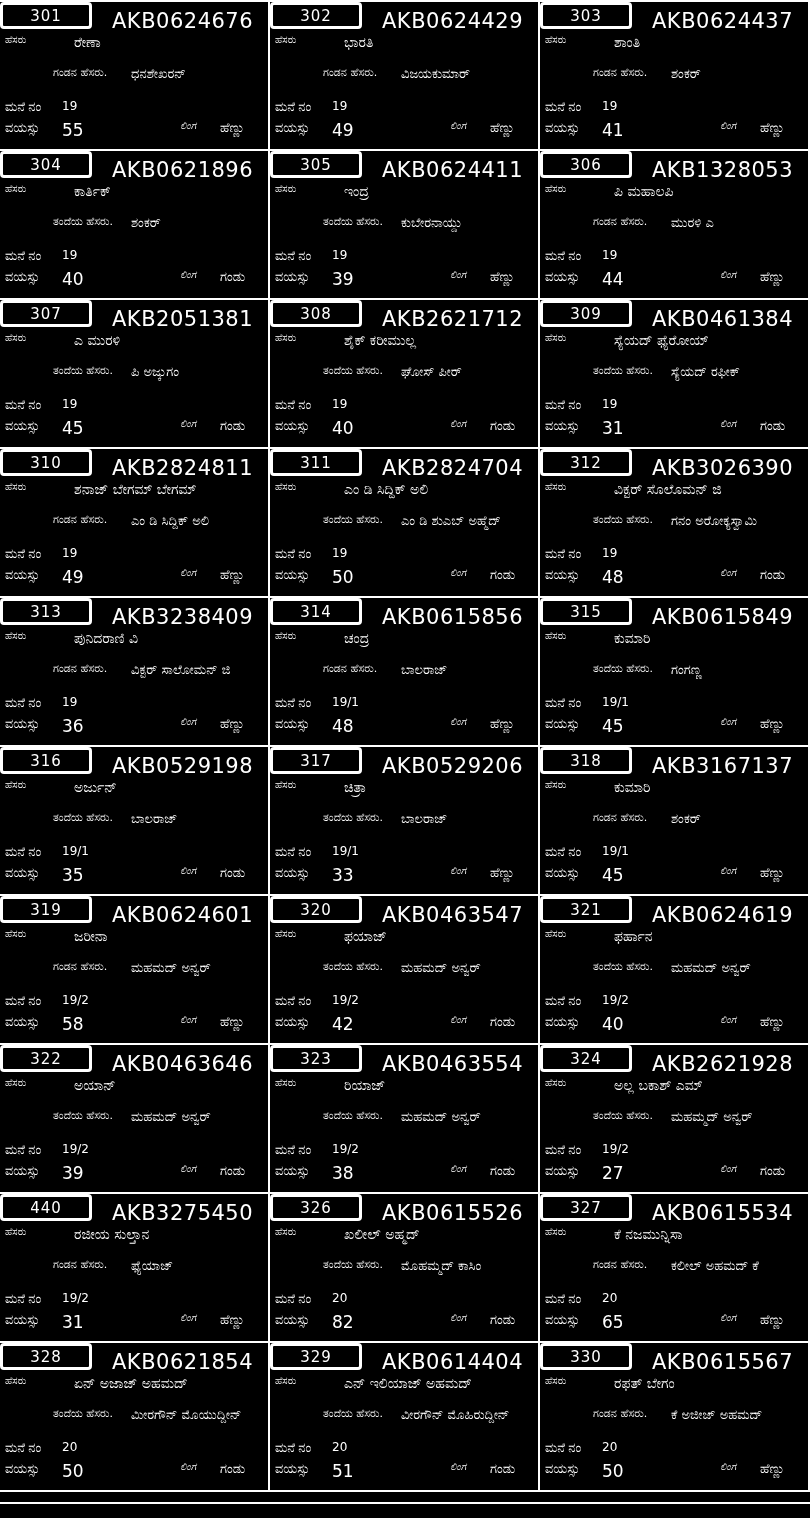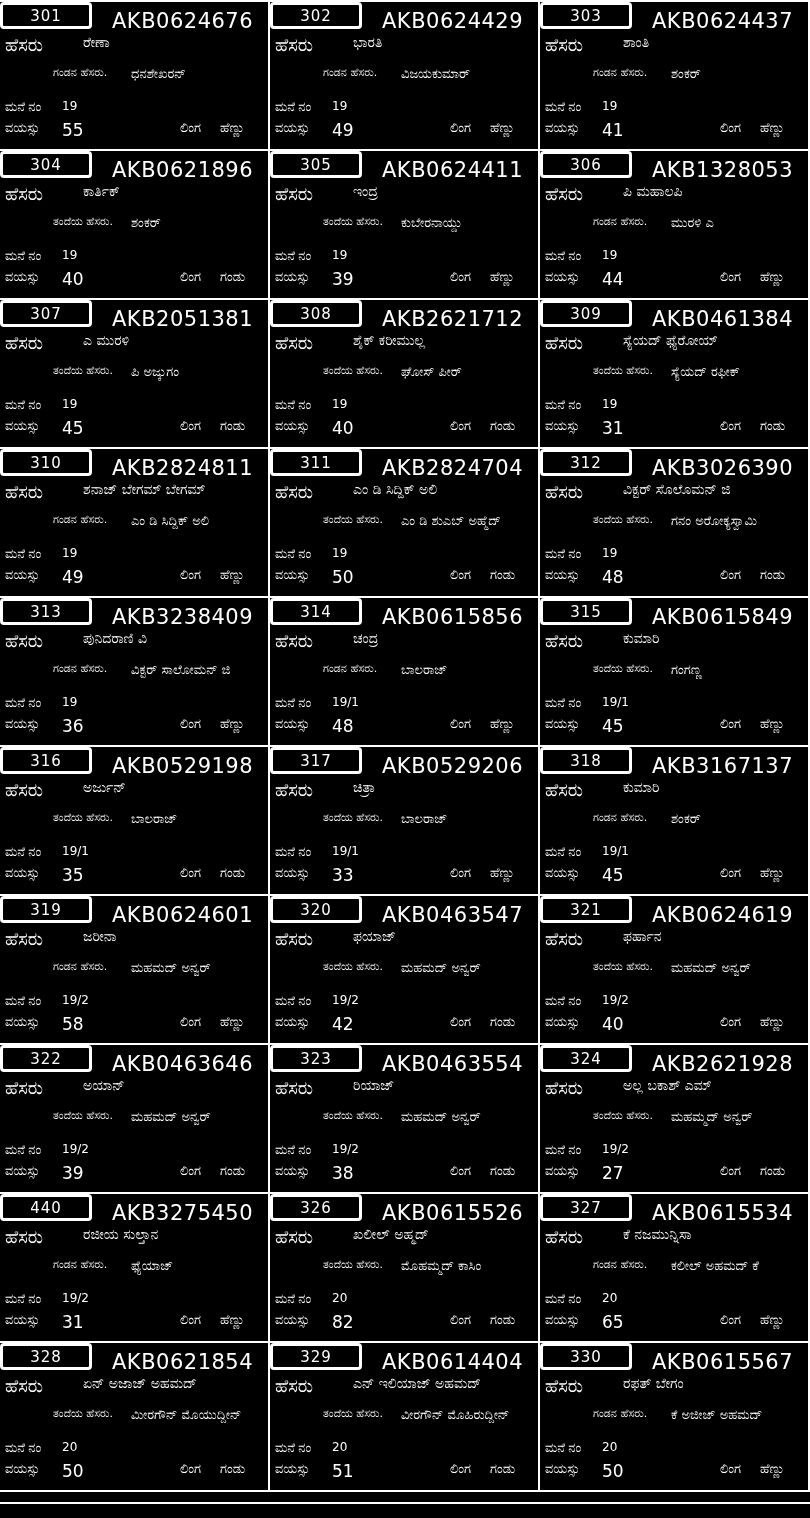--- a/index.html
+++ b/index.html
@@ -24,29 +24,29 @@
     display: flex; align-items: center; justify-content: center;
     font-size: 15px; letter-spacing: 1px;
   }
   .epic { position: absolute; top: 7px; left: 112px; font-size: 21px; letter-spacing: 0.5px; white-space: nowrap; }
   .line { position: absolute; left: 0; top: 0; width: 100%; height: 18px; }
   .line span { position: absolute; top: 0; white-space: nowrap; }
   .name-line  { top: 32px; }
   .rel-line   { top: 64px; margin-left: 48px; }
   .house-line { top: 97px; }
   .age-line   { top: 118px; }
-  .lbl-name   { left: 5px;  font-size: 18px; }
-  .val-name   { left: 83px; font-size: 14px; }
+  .lbl-name   { left: 5px;  font-size: 10px; }
+  .val-name   { left: 74px; font-size: 14px; }
   .lbl-rel    { left: 5px;  font-size: 11px; }
   .val-rel    { left: 83px; font-size: 13px; }
   .lbl-house  { left: 5px;  font-size: 13px; font-family: Liberation Serif, serif; }
   .num-house  { left: 62px; font-size: 12px; }
   .lbl-age    { left: 5px;  font-size: 13px; }
   .num-age    { left: 62px; font-size: 17px; }
-  .lbl-gender { left: 180px; font-size: 13px; }
+  .lbl-gender { left: 180px; font-size: 10px; font-style: italic; }
   .val-gender { left: 220px; font-size: 13px; }
   .footer-line { position: absolute; left: 0; top: 1502px; width: 810px; height: 2px; background: #fff; }
 </style>
 </head>
 <body>
 
 <div id="page">
   <div class="grid" id="grid">
       <div class="card">
     <div class="serial-box">

